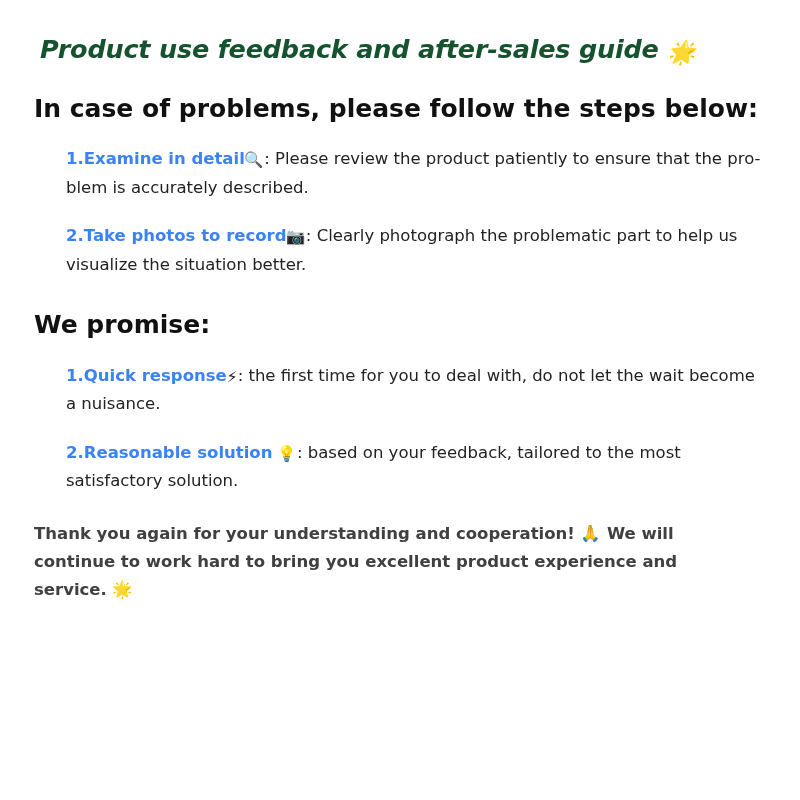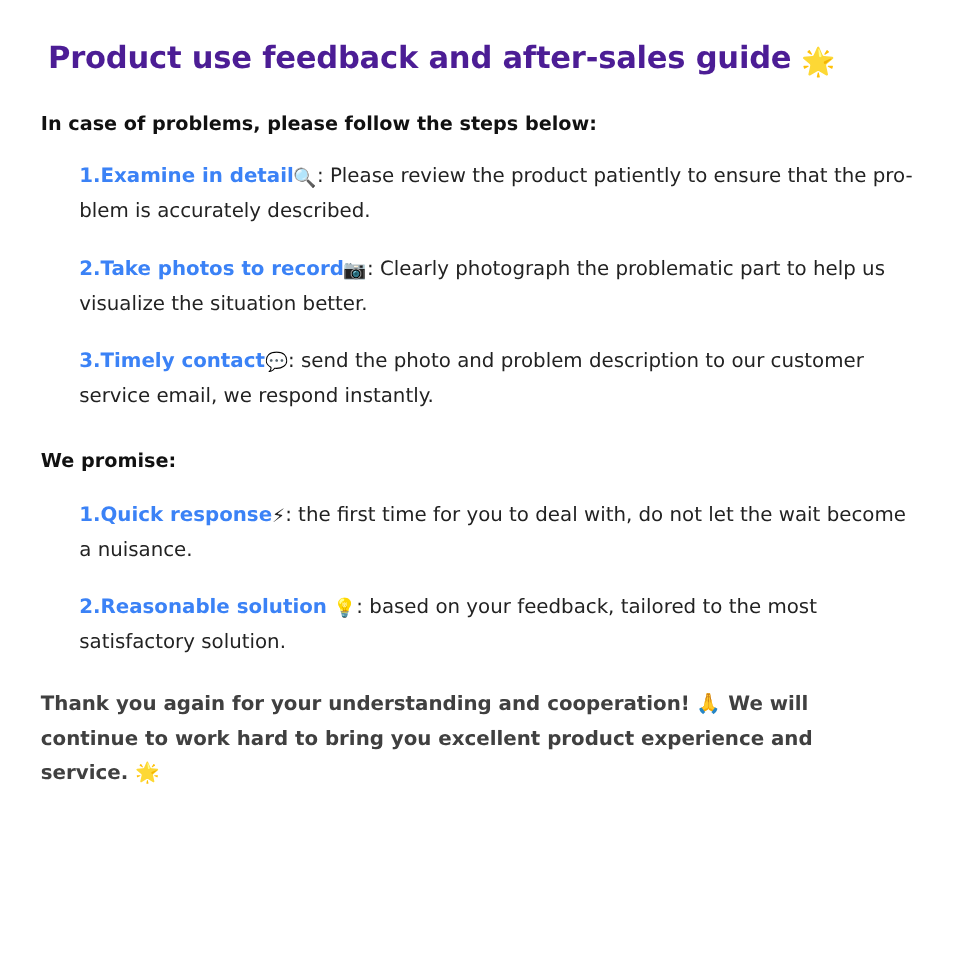--- a/index.html
+++ b/index.html
@@ -15,33 +15,34 @@
     overflow: hidden;
   }
   .page {
     width: 800px;
     height: 800px;
     box-sizing: border-box;
     padding: 22px 30px 0 30px;
     position: relative;
   }
   .doc-title {
-    color: #4c1d95;
+    color: #14532d;
     font-size: 25.5px;
     font-weight: bold;
     letter-spacing: -0.2px;
     margin: 12px 0 0 10px;
     line-height: 1.2;
+    font-style: italic;
   }
   .doc-title .emoji {
     font-size: 23px;
     vertical-align: -2px;
   }
   .section-head {
-    font-size: 16px;
+    font-size: 25px;
     font-weight: bold;
     color: #111111;
     margin: 26px 0 0 4px;
     line-height: 1.3;
   }
   .section-head.promise {
     margin-top: 30px;
   }
   .step {
     font-size: 16.5px;
@@ -83,23 +84,20 @@
   <h2 class="section-head">In case of problems, please follow the steps below:</h2>
 
   <p class="step">
     <span class="lead">1.Examine in detail</span><span class="emoji">🔍</span><span>: Please review the product patiently to ensure that the pro-blem is accurately described.</span>
   </p>
 
   <p class="step">
     <span class="lead">2.Take photos to record</span><span class="emoji">📷</span><span>: Clearly photograph the problematic part to help us visualize the situation better.</span>
   </p>
 
-  <p class="step">
-    <span class="lead">3.Timely contact</span><span class="emoji">💬</span><span>: send the photo and problem description to our customer service email, we respond instantly.</span>
-  </p>
 
   <h2 class="section-head promise">We promise:</h2>
 
   <p class="step">
     <span class="lead">1.Quick response</span><span class="emoji">⚡</span><span>: the first time for you to deal with, do not let the wait become a nuisance.</span>
   </p>
 
   <p class="step">
     <span class="lead">2.Reasonable solution</span> <span class="emoji">💡</span><span>: based on your feedback, tailored to the most satisfactory solution.</span>
   </p>

